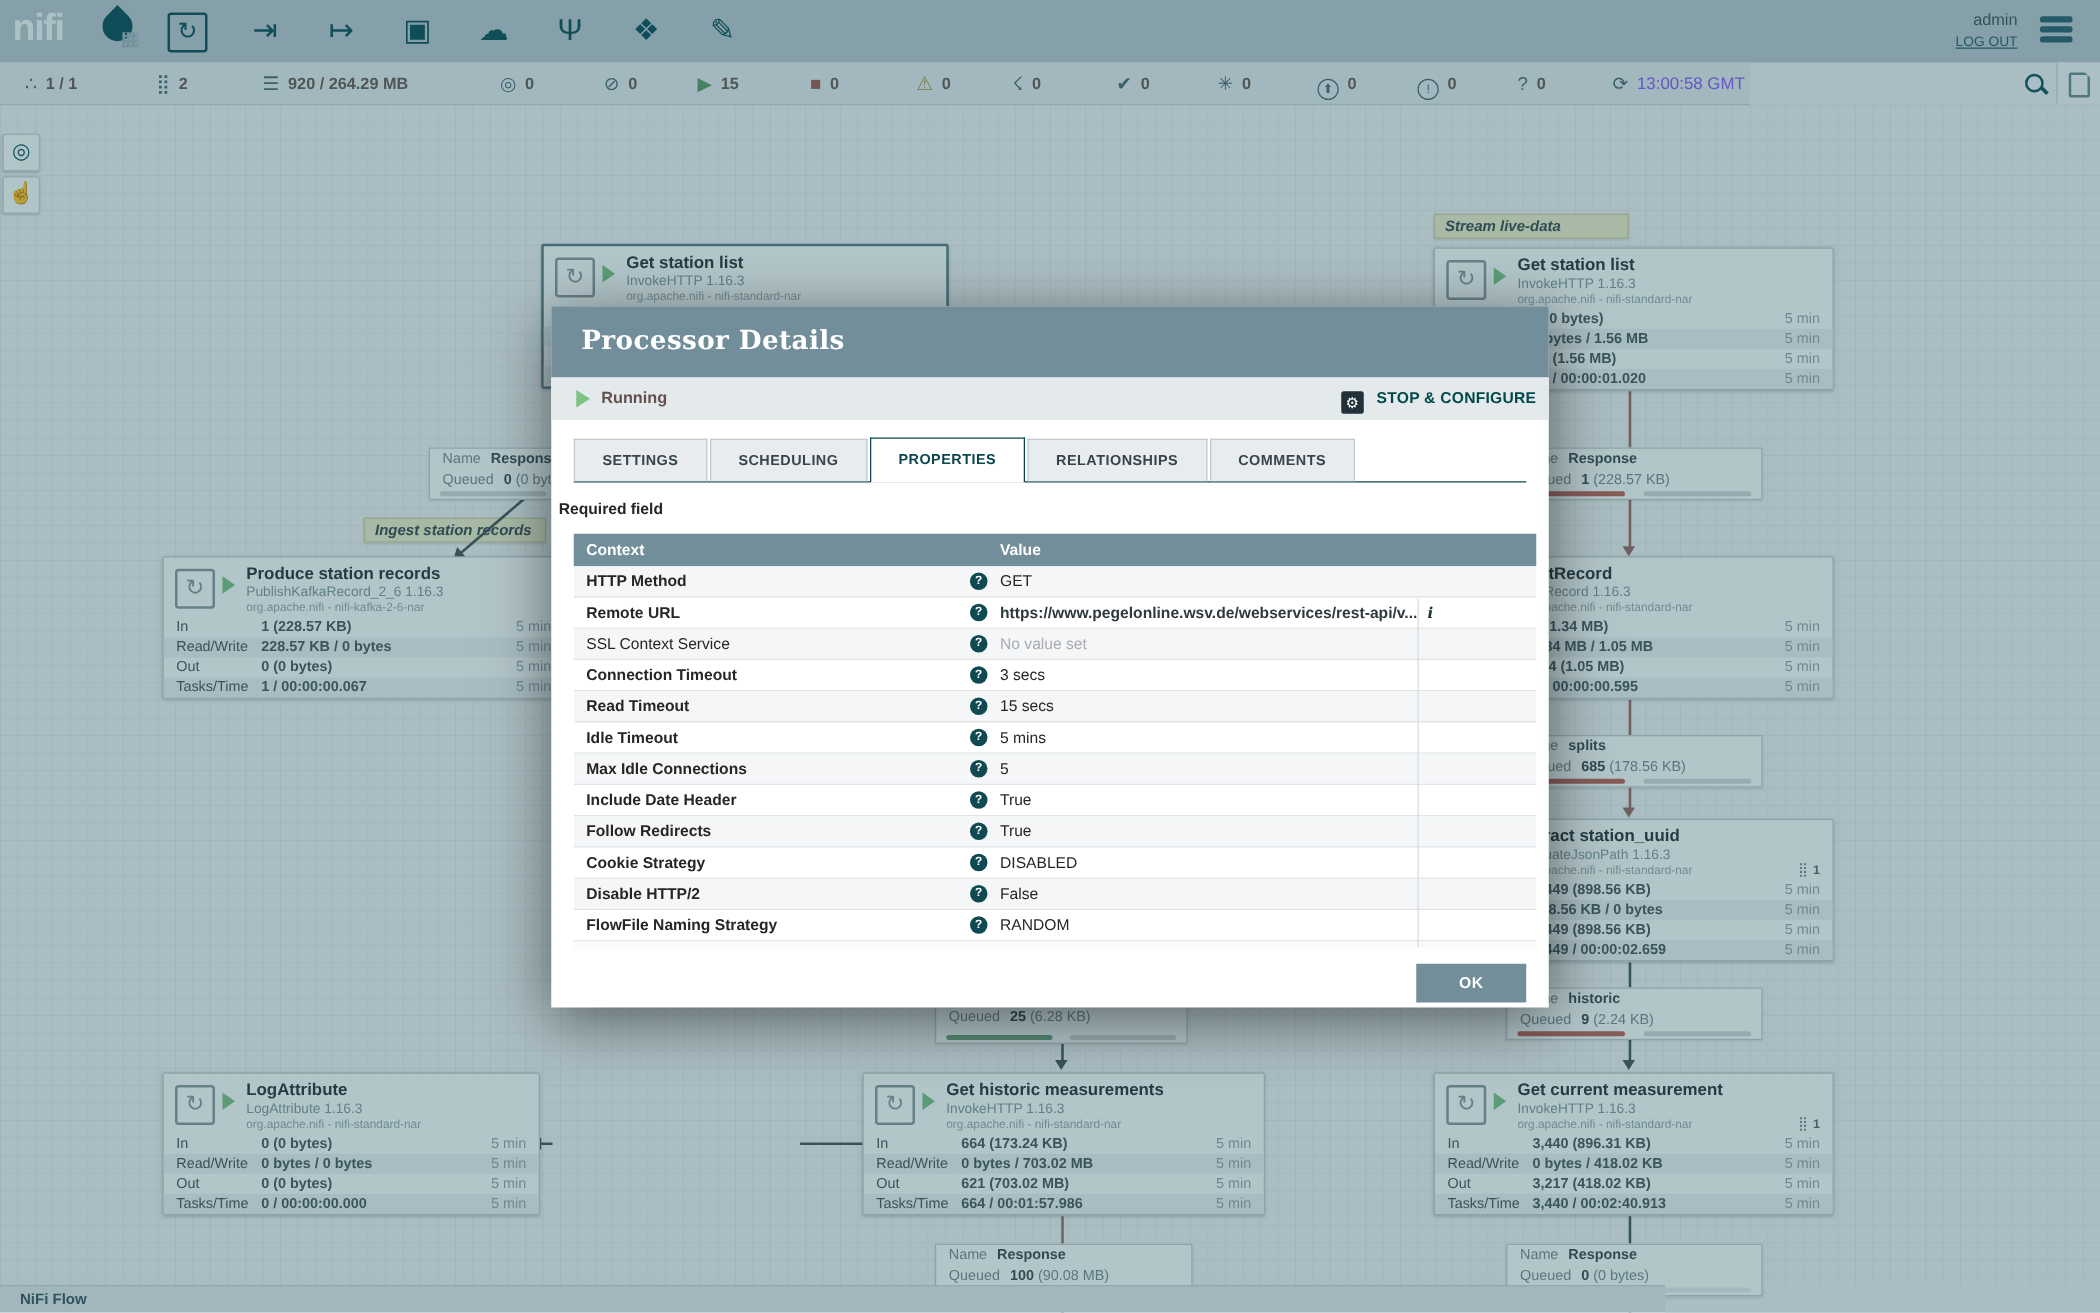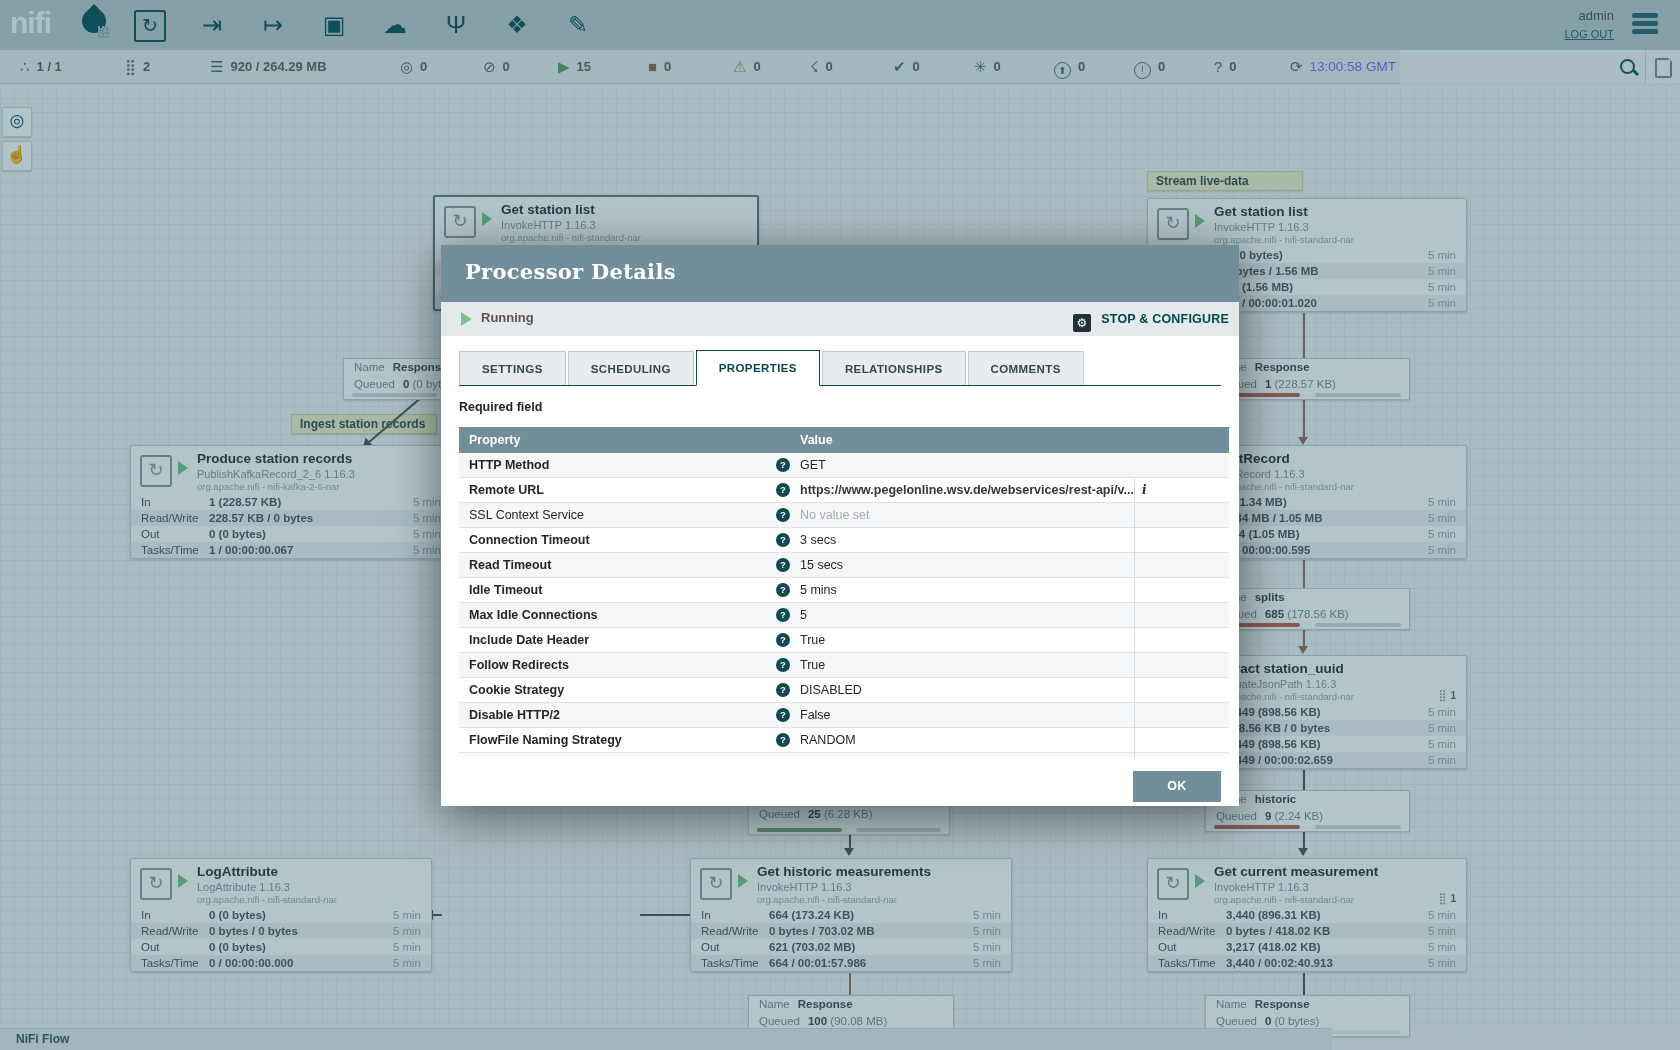--- a/index.html
+++ b/index.html
@@ -35,21 +35,21 @@
   #sb-doc-btn{position:absolute;right:0;top:50px;width:34px;height:33px;background:#f2f5f6;border-left:1px solid #ccd4d7;z-index:1;}
   #sb-doc-btn .doc{position:absolute;left:9px;top:8px;width:13px;height:16px;border:2px solid #6a8b94;border-radius:2px;}
   #sb-doc-btn .fold{position:absolute;right:7px;top:7px;width:0;height:0;border-left:6px solid transparent;border-top:6px solid #f2f5f6;}
   
   #canvas{position:absolute;left:0;top:84px;width:1680px;height:944px;
     background-image:linear-gradient(#e3e8ea 1px,transparent 1px),linear-gradient(90deg,#e3e8ea 1px,transparent 1px);
     background-size:14px 14px;}
   .palette-btn{position:absolute;width:28px;height:28px;background:#fbfcfc;border:1px solid #cdd5d8;border-radius:2px;
     color:#11545e;font-size:17px;line-height:26px;text-align:center;box-shadow:0 1px 2px rgba(0,0,0,.18);}
   .canvas-label{position:absolute;background:#eeeccb;border:1px solid #cfcfa8;font-size:12px;font-weight:bold;
-    color:#3c4a50;padding:2px 8px;white-space:nowrap;box-shadow:0 1px 2px rgba(0,0,0,.12);}
+    color:#3c4a50;padding:2px 8px;white-space:nowrap;box-shadow:0 1px 2px rgba(0,0,0,.12);font-style:italic;}
   .proc{position:absolute;background:#fdfefe;border:1px solid #c4cbce;border-radius:2px;
     box-shadow:0 1px 3px rgba(0,0,0,.18);}
   .proc.selected{border:2px solid #5d7a85;margin:-1px 0 0 -1px;}
   .proc-head{position:relative;height:48px;}
   .proc-icon{position:absolute;left:9px;top:9px;width:28px;height:28px;border:2px solid #8d999e;border-radius:3px;
     color:#8d999e;font-size:18px;line-height:26px;text-align:center;}
   .proc-play{position:absolute;left:47px;top:15px;width:0;height:0;
     border-left:10px solid #7dc283;border-top:7px solid transparent;border-bottom:7px solid transparent;}
   .proc-title{position:absolute;left:66px;top:5px;font-size:13.5px;font-weight:600;color:#2b3538;white-space:nowrap;}
   .proc-type{position:absolute;left:66px;top:22px;font-size:11px;color:#85979e;white-space:nowrap;}
@@ -91,21 +91,21 @@
   #stopcfg{position:absolute;right:10px;top:7px;cursor:pointer;}
   #stopcfg .gear-box{display:inline-block;width:18px;height:18px;background:#20313a;border-radius:2px;color:#fff;
     font-size:12px;line-height:18px;text-align:center;vertical-align:-4px;margin-right:6px;}
   #stopcfg .lbl{font-size:12.5px;font-weight:bold;color:#004849;letter-spacing:.2px;}
   #tab-strip{position:absolute;left:18px;top:105px;width:762px;height:35px;border-bottom:1px solid #0b454d;}
   .tab{position:relative;display:inline-block;height:34px;line-height:34px;padding:0 22px;margin-right:2px;
     background:#e8ecee;border:1px solid #c3cacd;border-bottom:none;font-size:11.5px;font-weight:bold;
     color:#36454c;letter-spacing:.4px;text-align:center;vertical-align:bottom;box-sizing:border-box;}
   .tab.active{background:#ffffff;border:1px solid #0b454d;border-bottom:1px solid #ffffff;color:#0b454d;
     height:36px;line-height:35px;margin-bottom:-1px;z-index:2;}
-  #required-note{position:absolute;left:18px;top:155px;font-size:12.5px;font-weight:bold;color:#262626;}
+  #required-note{position:absolute;left:6px;top:155px;font-size:12.5px;font-weight:bold;color:#262626;}
   #prop-table{position:absolute;left:18px;top:182px;width:770px;}
   #prop-head{height:26px;background:#728e9b;color:#fff;font-size:12.5px;font-weight:bold;line-height:26px;position:relative;}
   #prop-head .ph-name{position:absolute;left:10px;}
   #prop-head .ph-value{position:absolute;left:341px;}
   #prop-rows{position:relative;height:305px;overflow:hidden;}
   .prow{height:24px;line-height:24px;position:relative;border-bottom:1px solid #e0e3e5;font-size:12.5px;color:#262626;}
   .prow:nth-child(odd){background:#f4f6f8;}
   .prow .pname{position:absolute;left:10px;font-weight:bold;white-space:nowrap;}
   .prow.optional .pname{font-weight:normal;}
   .prow .phelp{position:absolute;left:317px;top:5px;width:14px;height:14px;border-radius:50%;background:#0f4a52;
@@ -504,21 +504,21 @@
     <span id="status-text">Running</span>
     <span id="stopcfg">
       <span class="gear-box">⚙</span>
       <span class="lbl">STOP &amp; CONFIGURE</span>
     </span>
   </div>
   <div id="tab-strip"><div class="tab">SETTINGS</div><div class="tab">SCHEDULING</div><div class="tab active">PROPERTIES</div><div class="tab">RELATIONSHIPS</div><div class="tab">COMMENTS</div></div>
   <div id="required-note">Required field</div>
   <div id="prop-table">
     <div id="prop-head">
-      <span class="ph-name">Property</span>
+      <span class="ph-name">Context</span>
       <span class="ph-value">Value</span>
     </div>
     <div id="prop-rows">
         <div class="prow">
           <div class="pname">HTTP Method</div>
           <div class="phelp">?</div>
           <div class="pvalue">GET</div>
         </div>
         <div class="prow linkval">
           <div class="pname">Remote URL</div>

